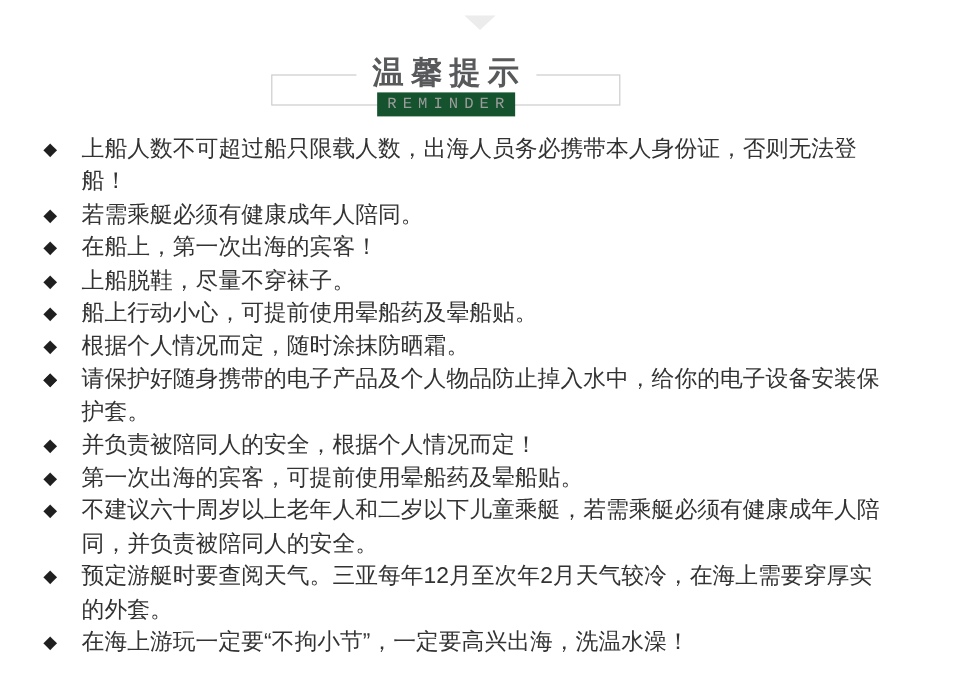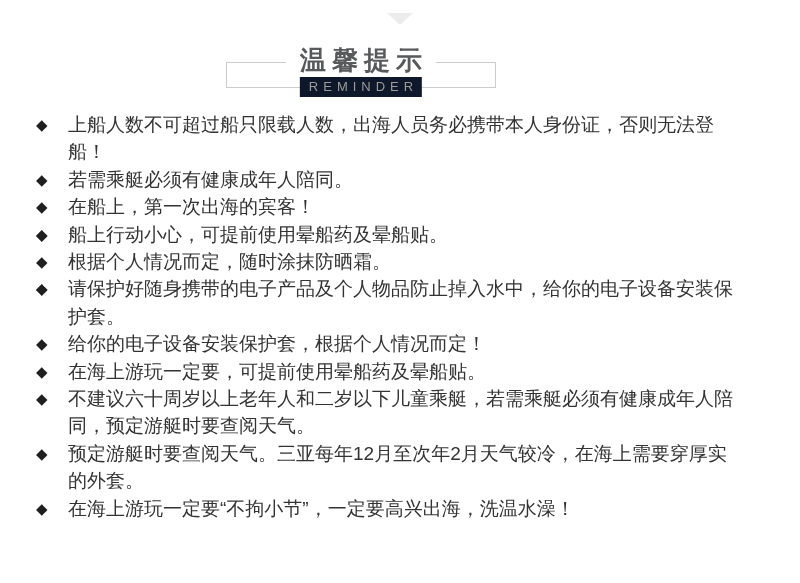--- a/index.html
+++ b/index.html
@@ -25,21 +25,21 @@
     height: 0;
     border-left: 13px solid transparent;
     border-right: 13px solid transparent;
     border-top: 12px solid #ececec;
   }
   
   .title-frame {
     position: absolute;
     top: 62px;
     left: 226px;
-    width: 270px;
+    width: 291px;
     height: 26px;
     border: 1px solid #cccccc;
     box-sizing: border-box;
   }
   .title-cn {
     position: absolute;
     top: -22px;
     left: 50%;
     transform: translateX(-50%);
     background: #ffffff;
@@ -49,27 +49,28 @@
     font-weight: 700;
     color: #58595b;
     letter-spacing: 6px;
     white-space: nowrap;
   }
   .title-en {
     position: absolute;
     bottom: -10px;
     left: 50%;
     transform: translateX(-50%);
-    background: #0f172a;
+    background: #14532d;
     padding: 0 4px 0 9px;
     font-size: 13px;
     line-height: 20px;
     color: #9c9c9c;
     letter-spacing: 5px;
     white-space: nowrap;
+    font-family: Liberation Mono, monospace;
   }
   
   .tips {
     position: absolute;
     top: 111px;
     left: 36px;
     width: 736px;
     margin: 0;
     padding: 0;
     list-style: none;
@@ -101,25 +102,25 @@
 
   <div class="title-frame">
     <div class="title-cn">温馨提示</div>
     <div class="title-en">REMINDER</div>
   </div>
 
   <ul class="tips">
     <li><span class="bullet">◆</span><span>上船人数不可超过船只限载人数，出海人员务必携带本人身份证，否则无法登船！</span></li>
     <li><span class="bullet">◆</span><span>若需乘艇必须有健康成年人陪同。</span></li>
     <li><span class="bullet">◆</span><span>在船上，第一次出海的宾客！</span></li>
-    <li><span class="bullet">◆</span></li>
+    <li><span class="bullet">◆</span><span>上船脱鞋，尽量不穿袜子。</span></li>
     <li><span class="bullet">◆</span><span>船上行动小心，可提前使用晕船药及晕船贴。</span></li>
     <li><span class="bullet">◆</span><span>根据个人情况而定，随时涂抹防晒霜。</span></li>
     <li><span class="bullet">◆</span></li>
     <li><span class="bullet">◆</span><span>请保护好随身携带的电子产品及个人物品防止掉入水中，给你的电子设备安装保护套。</span></li>
-    <li><span class="bullet">◆</span><span>给你的电子设备安装保护套，根据个人情况而定！</span></li>
-    <li><span class="bullet">◆</span><span>在海上游玩一定要，可提前使用晕船药及晕船贴。</span></li>
-    <li><span class="bullet">◆</span><span>不建议六十周岁以上老年人和二岁以下儿童乘艇，若需乘艇必须有健康成年人陪同，预定游艇时要查阅天气。</span></li>
+    <li><span class="bullet">◆</span><span>并负责被陪同人的安全，根据个人情况而定！</span></li>
+    <li><span class="bullet">◆</span><span>第一次出海的宾客，可提前使用晕船药及晕船贴。</span></li>
+    <li><span class="bullet">◆</span><span>不建议六十周岁以上老年人和二岁以下儿童乘艇，若需乘艇必须有健康成年人陪同，并负责被陪同人的安全。</span></li>
     <li><span class="bullet">◆</span><span>预定游艇时要查阅天气。三亚每年12月至次年2月天气较冷，在海上需要穿厚实的外套。</span></li>
     <li><span class="bullet">◆</span><span>在海上游玩一定要“不拘小节”，一定要高兴出海，洗温水澡！</span></li>
   </ul>
 
 </div>
 
 </body></html>

